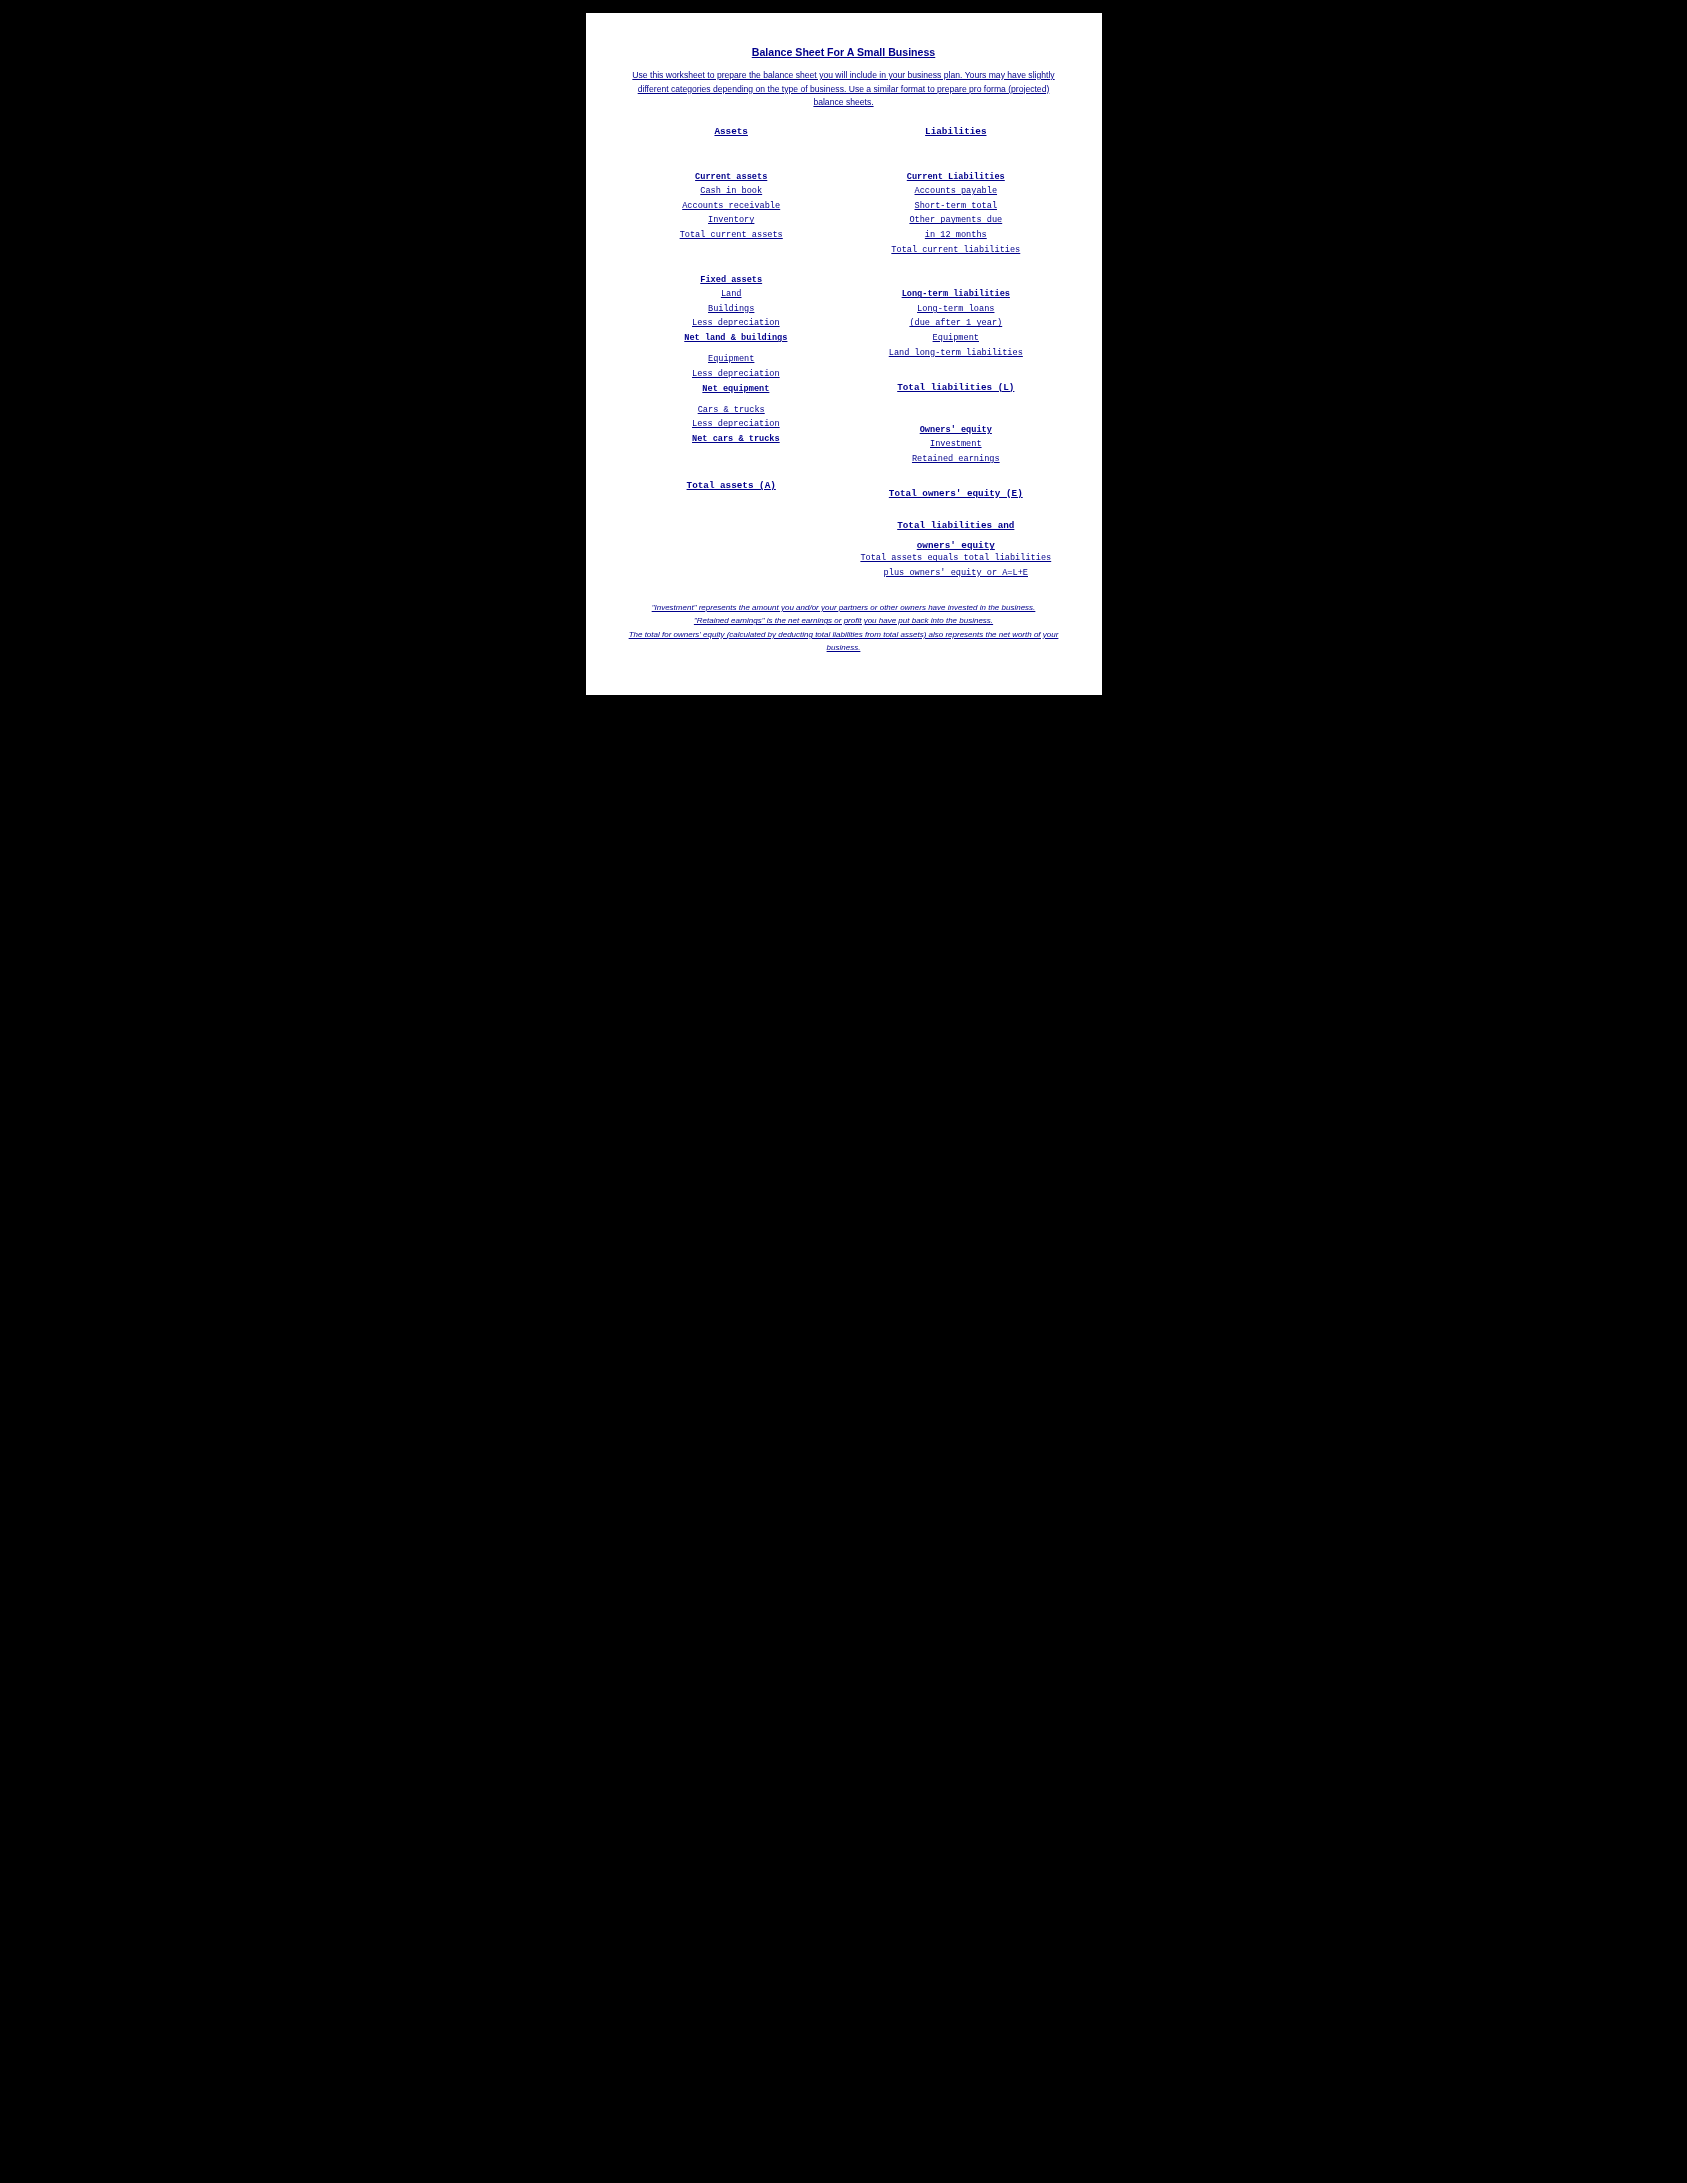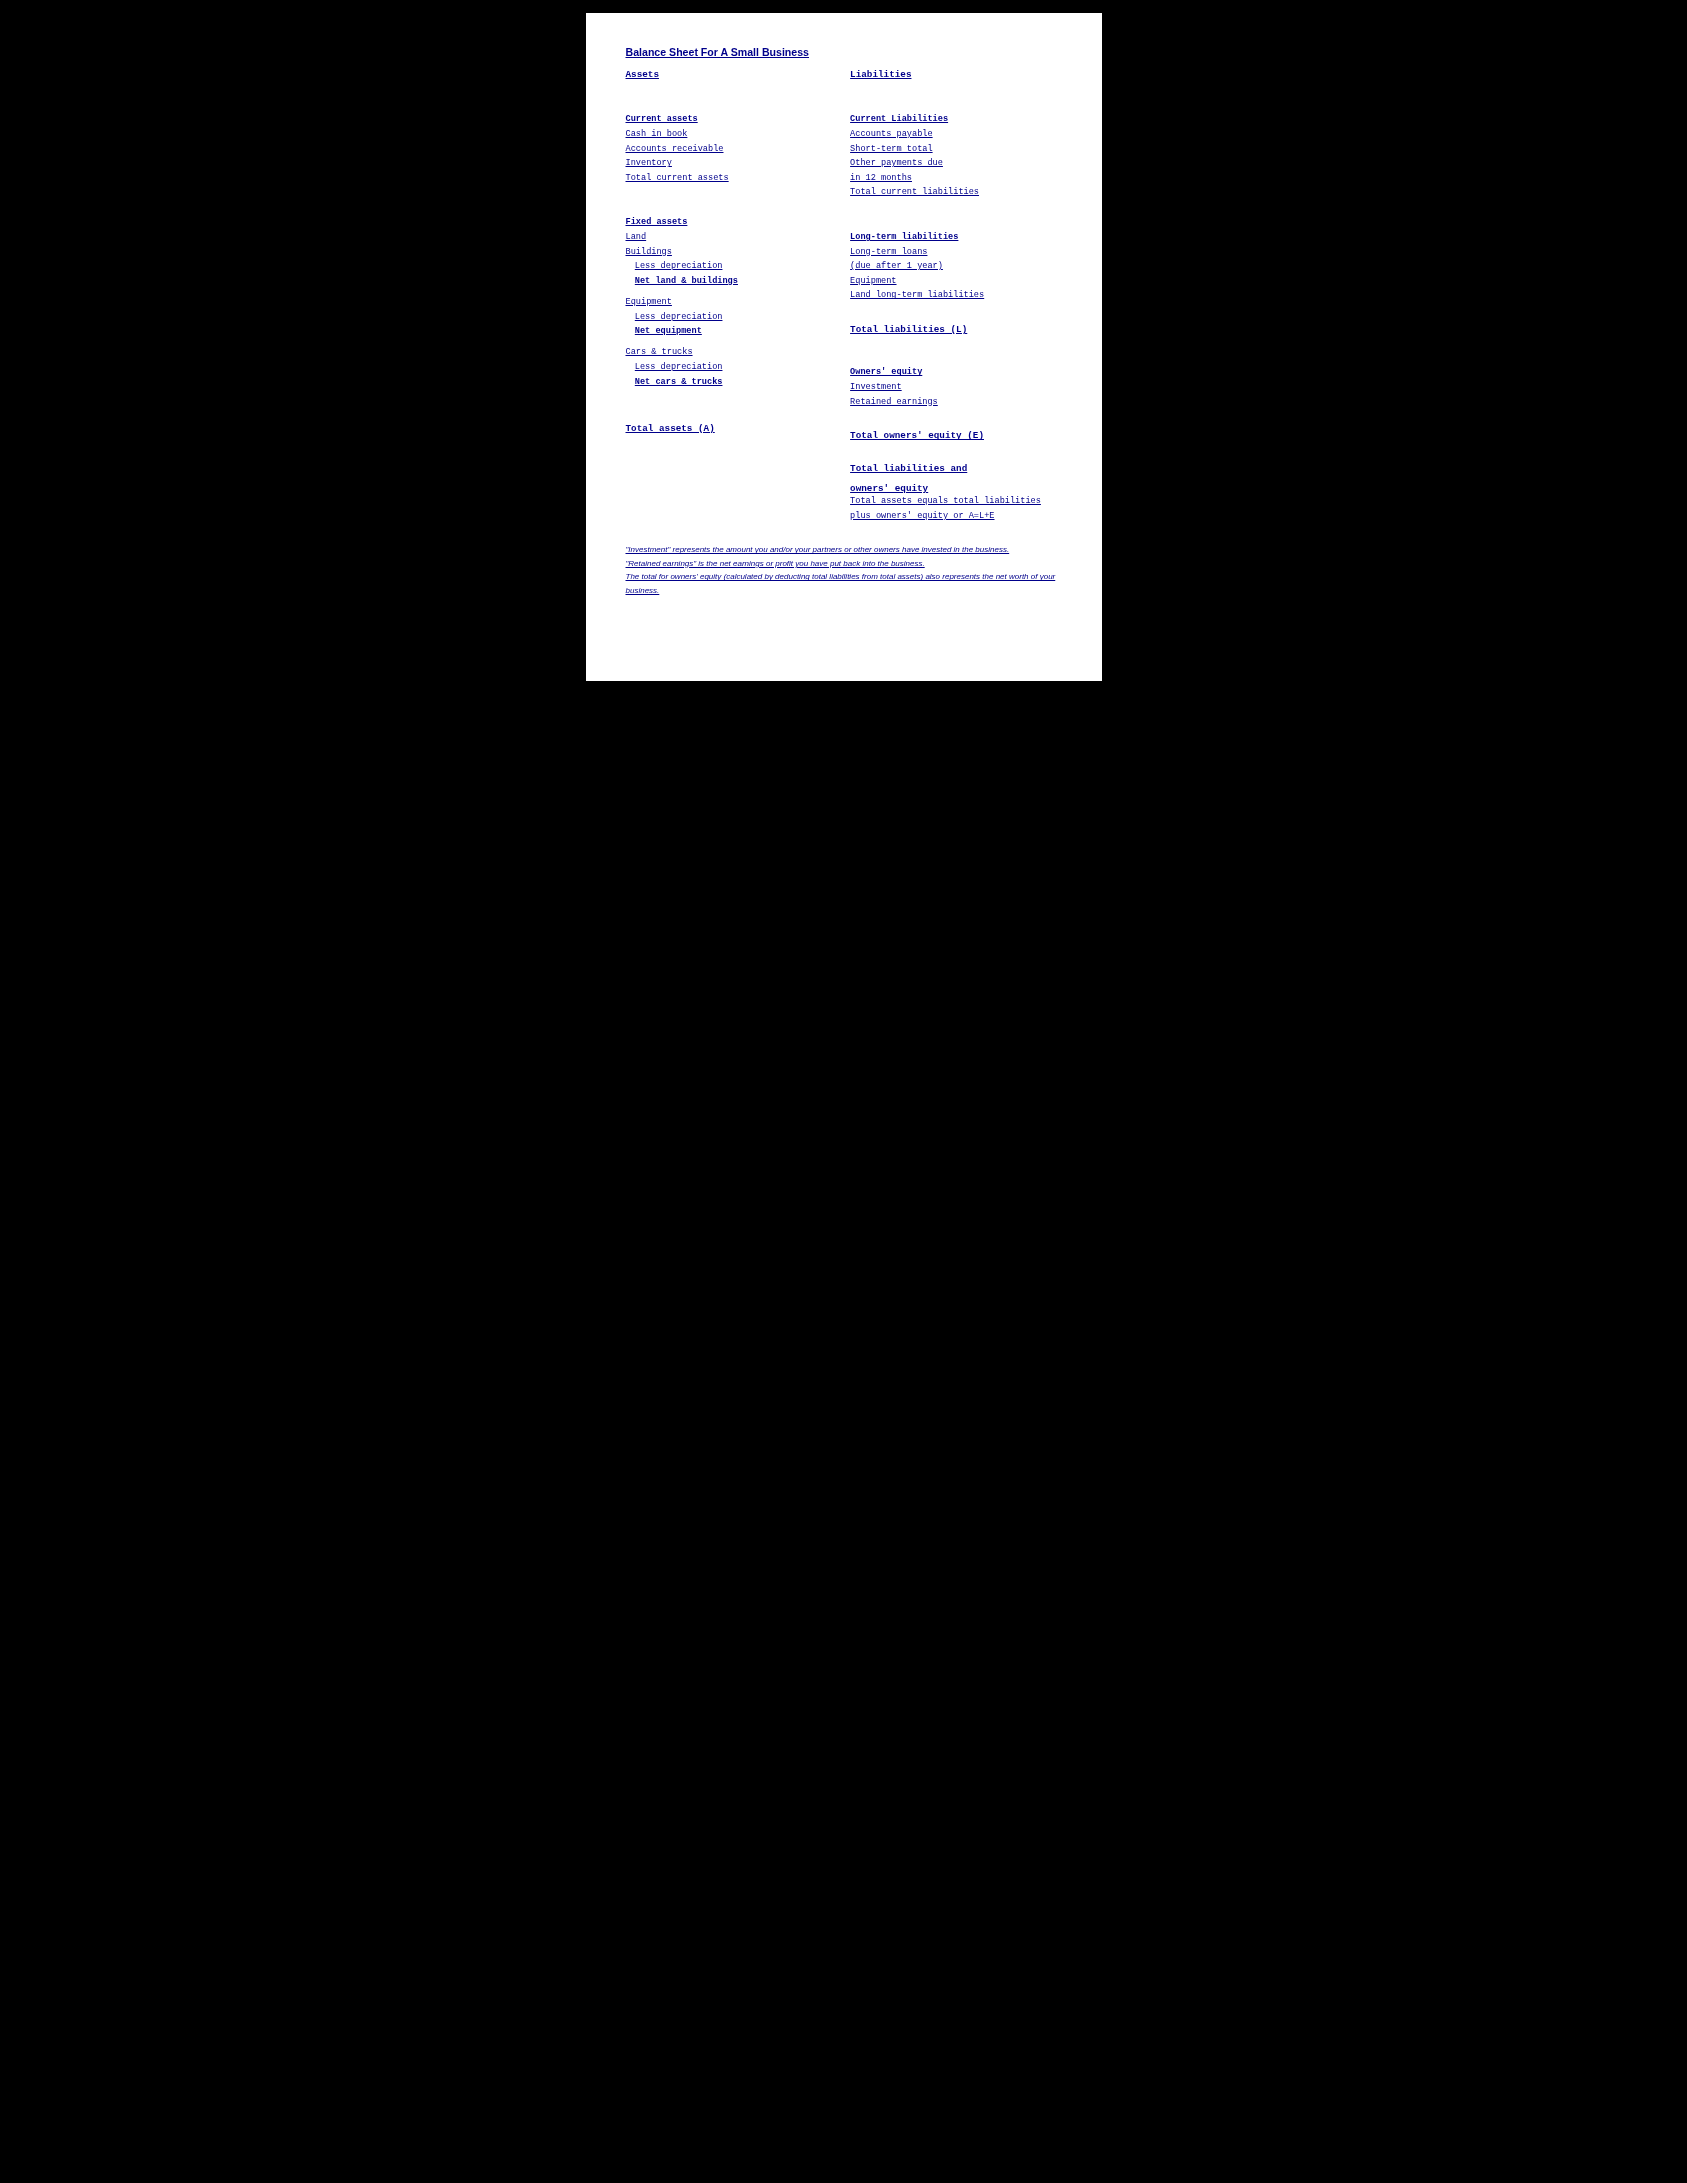--- a/index.html
+++ b/index.html
@@ -1,18 +1,19 @@
 <!DOCTYPE html>
 <html style="font-size:10.6px"><head>
   <meta charset="utf-8">
   <style>
     * {
       margin: 0;
       padding: 0;
       box-sizing: border-box;
+      text-align: center;
     }
 
     body {
       background-color: #000000;
       display: flex;
       justify-content: center;
       align-items: flex-start;
       min-height: 100vh;
       padding: 13.2px;
       font-family: Arial, sans-serif;
@@ -119,20 +120,21 @@
       text-decoration: underline;
     }
   </style>
 </head>
 <body>
 
 <div class="page">
 
   <div class="page-title">Balance Sheet For A Small Business</div>
 
+  <div class="intro-text">Use this worksheet to prepare the balance sheet you will include in your business plan.  Yours may have slightly different categories depending on the type of business.  Use a similar format to prepare pro forma (projected) balance sheets.</div>
 
   <div class="two-column">
 
     <div class="column">
 
       <div class="section-header">Assets</div>
 
       <div class="spacer"></div>
 
       <div class="subsection-header">Current assets</div>

